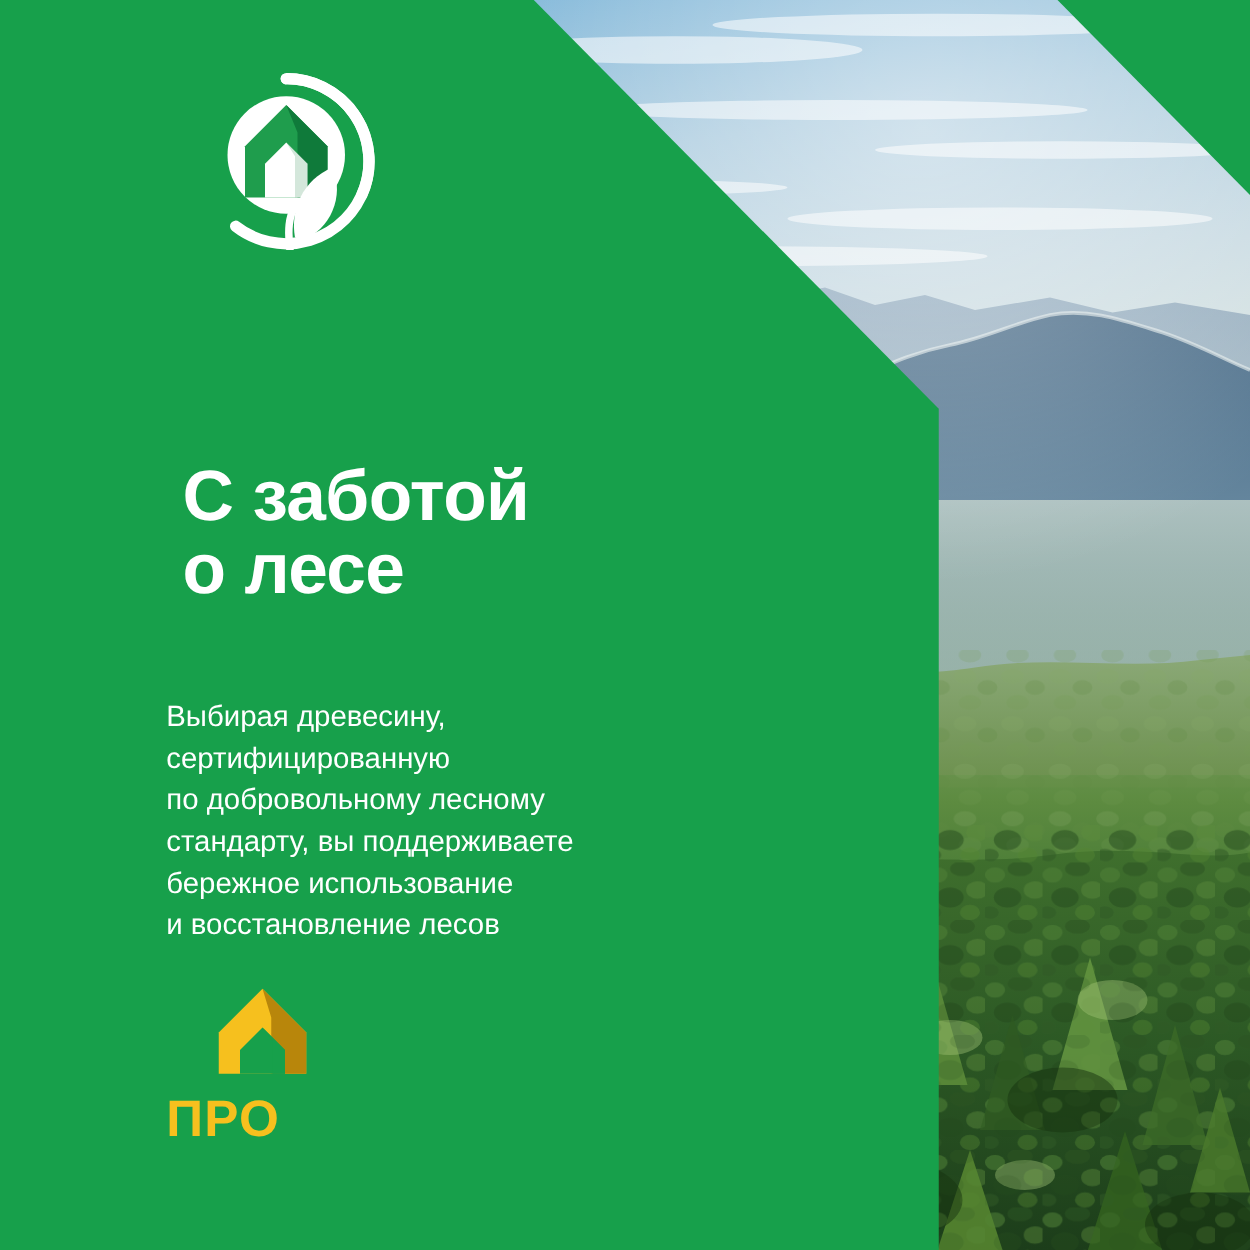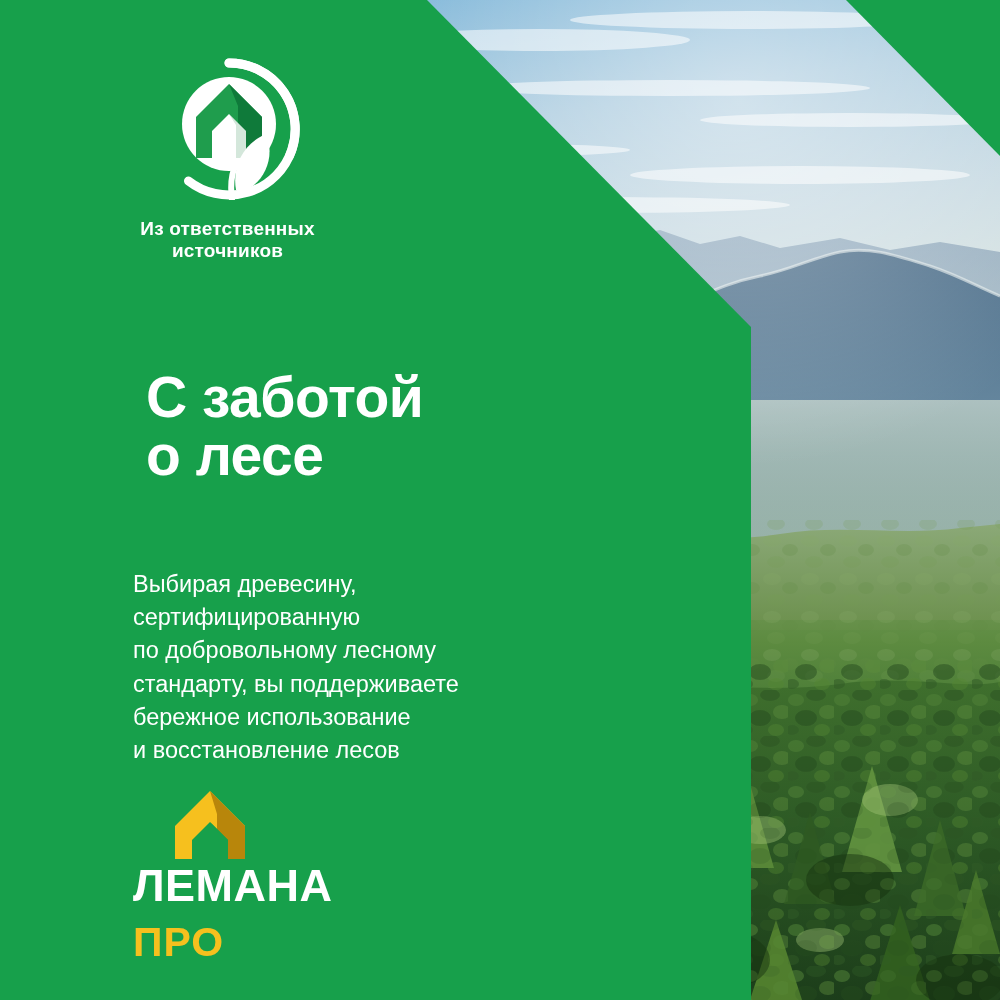--- a/index.html
+++ b/index.html
@@ -74,21 +74,21 @@
     font-size: 57px;
     line-height: 1.02;
     letter-spacing: -0.5px;
     white-space: pre-line;
   }
 
   
   .body-copy {
     position: absolute;
     left: 133px;
-    top: 544px;
+    top: 533px;
     color: #ffffff;
     font-size: 23.5px;
     line-height: 1.42;
     white-space: pre-line;
     font-weight: 400;
   }
 
   
   .brand {
     position: absolute;
@@ -275,24 +275,20 @@
 
       <path d="M71,56 L88,73 L88,100 L54,100 L54,73 Z" fill="#ffffff"></path>
 
       <path d="M71,56 L88,73 L88,100 L78,100 L78,67 Z" fill="#0f7a3a" opacity="0.18"></path>
 
       <path d="M78,132 C74,110 84,86 108,76 C118,99 106,126 84,134 Z" fill="#ffffff"></path>
       <path d="M78,132 C80,114 90,94 108,80" fill="none" stroke="#1f9d4d" stroke-width="3" opacity="0.0"></path>
 
       <path d="M74,142 C72,126 73,116 78,106" fill="none" stroke="#ffffff" stroke-width="6" stroke-linecap="round"></path>
     </svg>
-    <div class="cert-caption">
-      <div>Из ответственных</div>
-      <div>источников</div>
-    </div>
   </div>
 
   <h1 class="headline">С заботой
 о лесе</h1>
 
   <p class="body-copy">Выбирая древесину,
 сертифицированную
 по добровольному лесному
 стандарту, вы поддерживаете
 бережное использование
@@ -303,18 +299,17 @@
 
       <path d="M37,2 L72,37 L72,70 L2,70 L2,37 Z" fill="#f6c01e"></path>
 
       <path d="M37,2 L72,37 L72,70 L44,70 L44,25 Z" fill="#b8860b"></path>
 
       <path d="M37,33 L55,51 L55,70 L19,70 L19,51 Z" fill="#17a04b"></path>
 
       <path d="M37,33 L55,51 L55,70 L45,70 L45,44 Z" fill="#17a04b"></path>
     </svg>
     <div class="brand-wordmark">
-      <div class="brand-name">ЛЕМАНА</div>
       <div class="brand-pro">ПРО</div>
     </div>
   </div>
 
 </div>
 
 </body></html>

